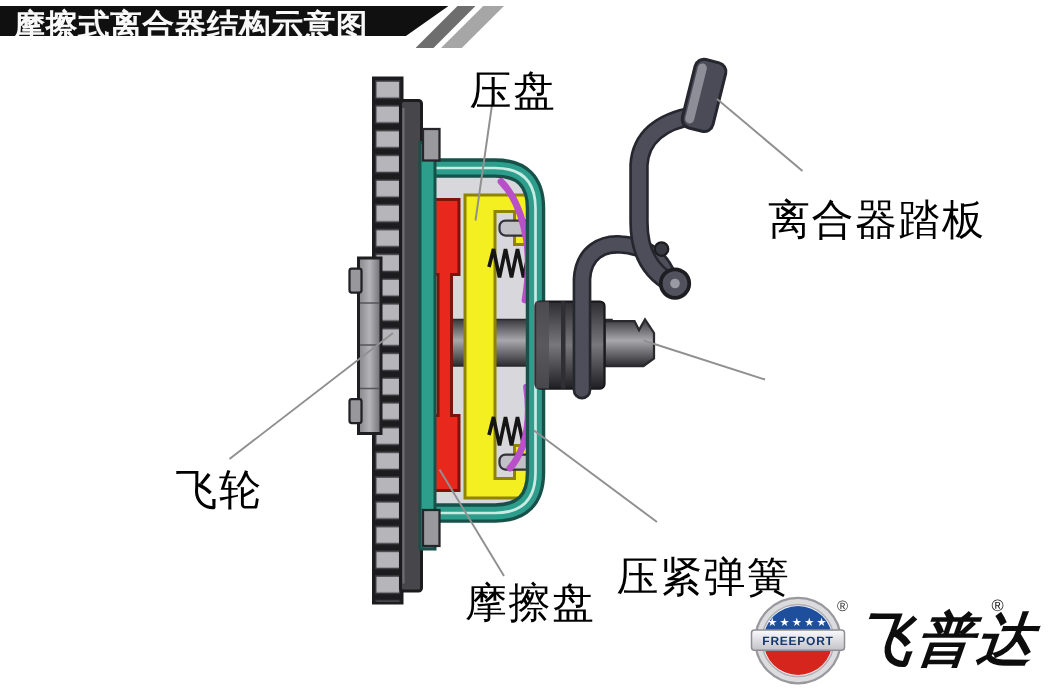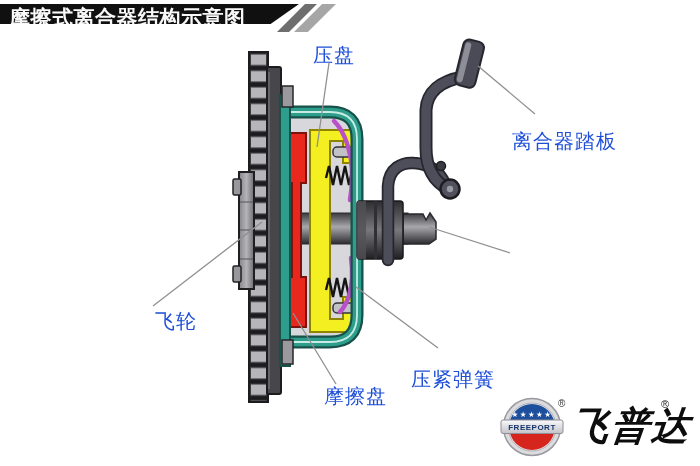--- a/index.html
+++ b/index.html
@@ -21,28 +21,28 @@
     clip-path:polygon(70% 0,100% 0,30% 100%,0 100%);
   }
   .banner-stripe-b{
     position:absolute;left:294px;top:4px;width:42px;height:28px;background:#a6a6a6;
     clip-path:polygon(67% 0,100% 0,33% 100%,0 100%);
   }
   
   .diagram{position:absolute;left:0;top:0;width:700px;height:466px;}
   
   .callout{
-    position:absolute;font-size:20px;color:#1d4ed8;white-space:nowrap;letter-spacing:1px;
+    position:absolute;font-size:28px;color:#000000;white-space:nowrap;letter-spacing:1px;
   }
   .lbl-pressure-plate{left:313px;top:42px;}
   .lbl-clutch-pedal{left:512px;top:128px;}
   .lbl-input-shaft{left:510px;top:250px;}
   .lbl-compression-spring{left:411px;top:366px;}
-  .lbl-flywheel{left:117px;top:308px;margin-left:38px;}
-  .lbl-friction-disc{left:324px;top:383px;}
+  .lbl-flywheel{left:117px;top:308px;}
+  .lbl-friction-disc{left:310px;top:383px;}
   
   .brand-name{
     position:absolute;left:571px;top:401px;font-size:38px;font-weight:bold;font-style:italic;
     color:#0d0d0d;letter-spacing:2px;transform:skewX(-6deg);white-space:nowrap;
   }
   .brand-reg{
     position:absolute;left:661px;top:398px;font-size:11px;color:#222;font-style:normal;
   }
 </style>
 </head>

